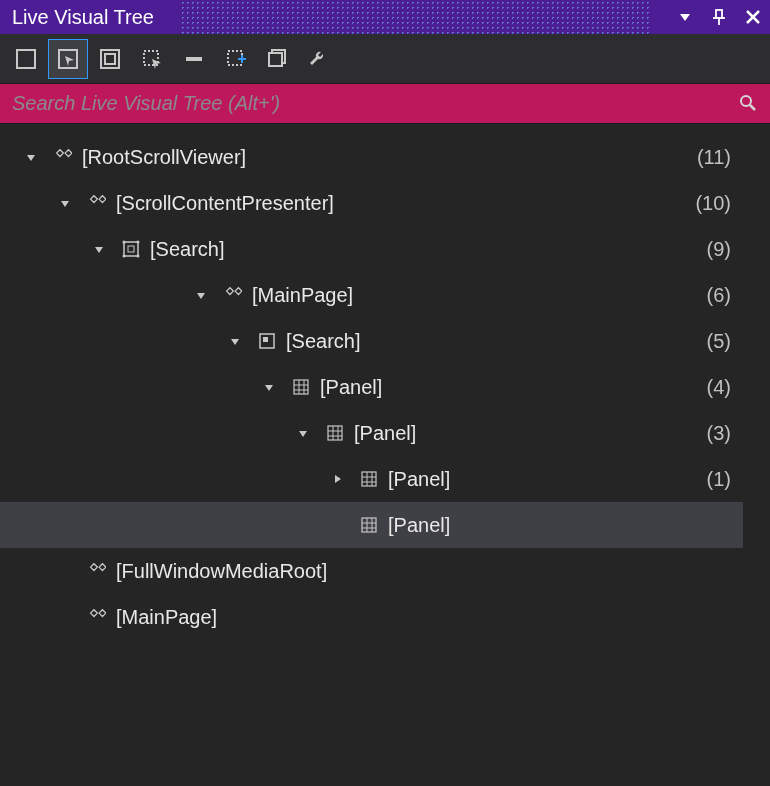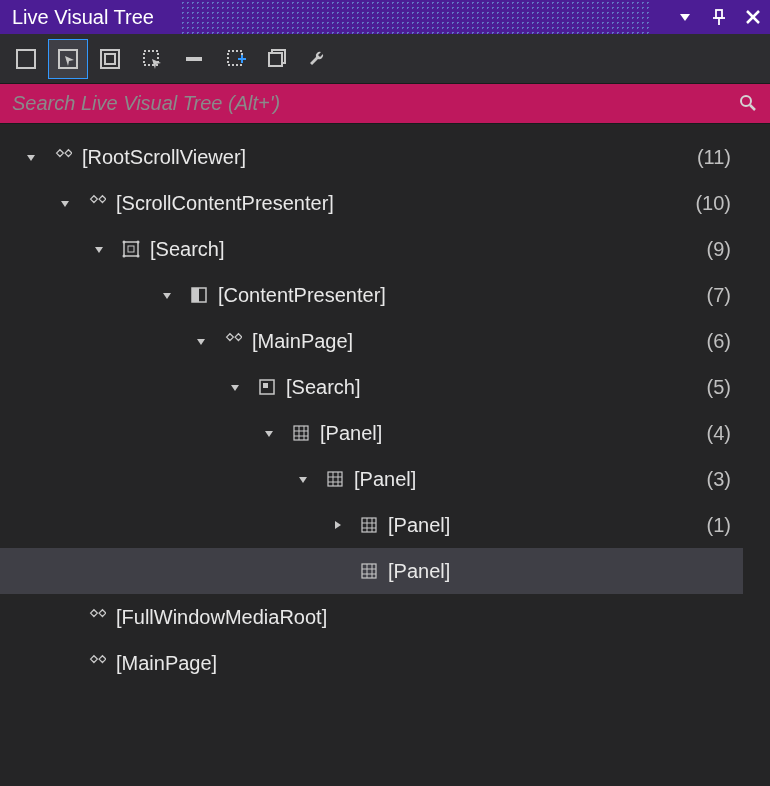--- a/index.html
+++ b/index.html
@@ -333,37 +333,20 @@
       <span class="node-icon">
         <svg width="18" height="18">
           <use href="#ic-border"></use>
         </svg>
       </span>
       <span class="node-label">[Search]</span>
       <span class="spacer"></span>
       <span class="count">(9)</span>
     </div>
     <div class="row">
-      <span style="display: inline-block; width: 156px; flex-shrink: 0;"></span>
-      <span class="expander">
-        <svg width="12" height="12">
-          <use href="#ic-tri-down"></use>
-        </svg>
-      </span>
-      <span style="width: 6px; display: inline-block;"></span>
-      <span class="node-icon">
-        <svg width="18" height="18">
-          <use href="#ic-content"></use>
-        </svg>
-      </span>
-      <span class="node-label">[ContentPresenter]</span>
-      <span class="spacer"></span>
-      <span class="count">(7)</span>
-    </div>
-    <div class="row">
       <span style="display: inline-block; width: 190px; flex-shrink: 0;"></span>
       <span class="expander">
         <svg width="12" height="12">
           <use href="#ic-tri-down"></use>
         </svg>
       </span>
       <span style="width: 6px; display: inline-block;"></span>
       <span class="node-icon">
         <svg width="18" height="18">
           <use href="#ic-element"></use>

